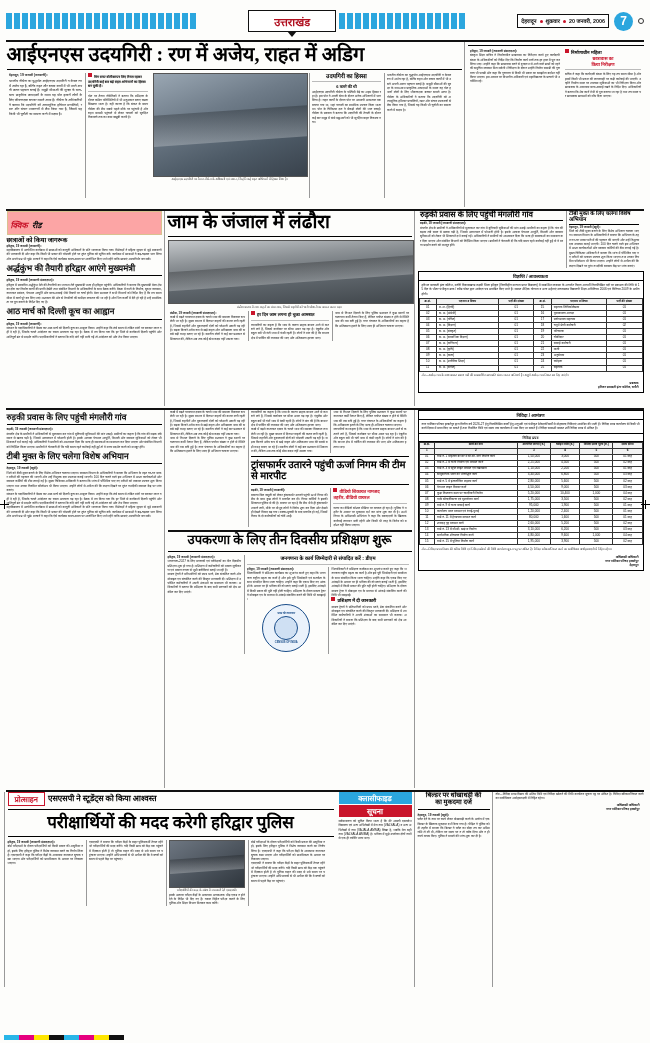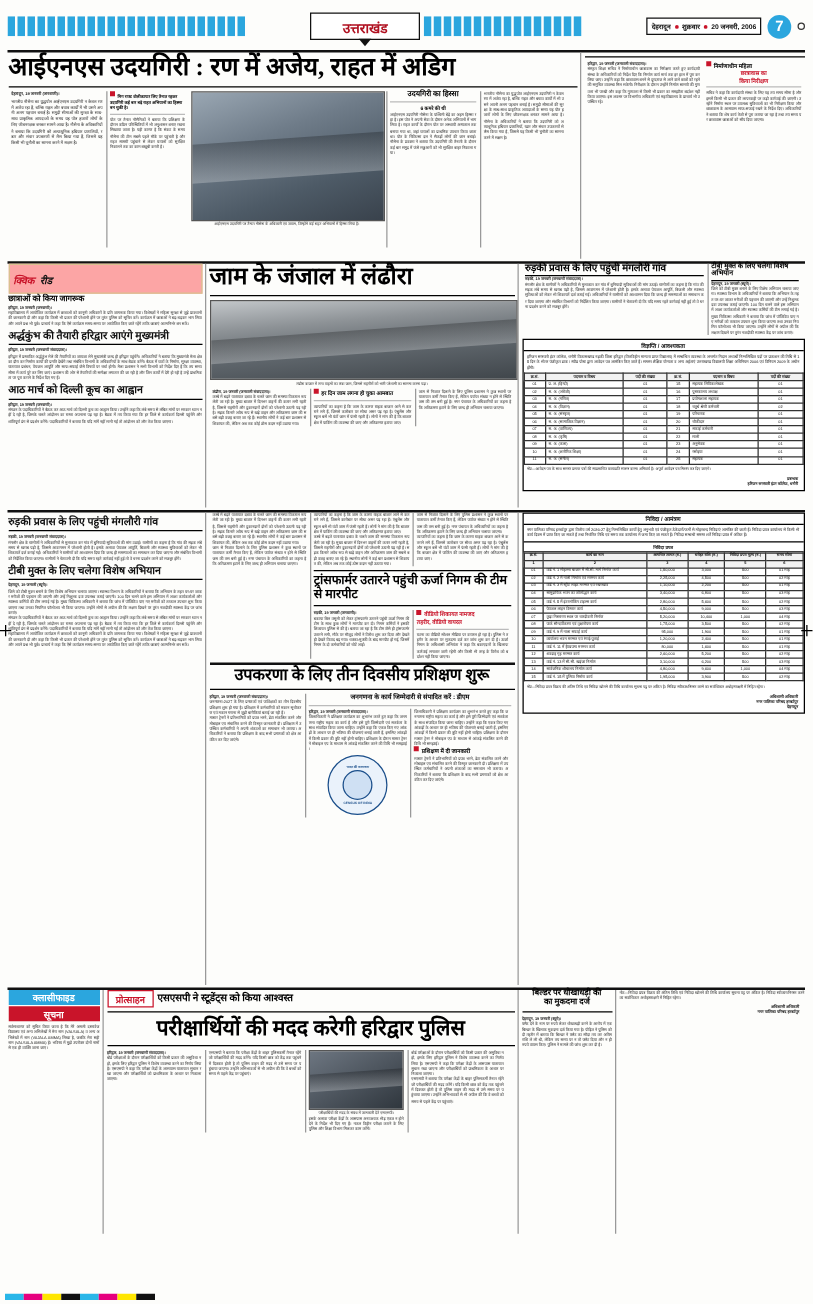--- a/index.html
+++ b/index.html
@@ -649,26 +649,20 @@
           <div>देहरादून</div>
         </div>
       </div>
     </div>
   </div>
 
   <div class="rule-thick"></div>
 
   <div class="cols" style="height:195px;">
 
-    <div class="col" style="width:78px;">
-      <div class="kicker-blue">क्लासीफाइड</div>
-      <div class="flag-red" style="margin-top:1px;">सूचना</div>
-      <div class="body-text b2" style="margin-top:2px;">सर्वसाधारण को सूचित किया जाता है कि मेरे असली दस्तावेज विद्यालय एवं अन्य अभिलेखों में मेरा नाम (VALSALA) व अन्य अभिलेखों में नाम (VAJALA AMMA) लिखा है, जबकि मेरा सही नाम (VALSALA AMMA) है। भविष्य में मुझे उपरोक्त दोनों नामों से एक ही व्यक्ति जाना जाए।</div>
-    </div>
-
     <div class="col vline" style="width:332px;">
       <div style="display:flex;align-items:center;gap:3px;">
         <span class="kicker-white">प्रोत्साहन</span>
         <span class="hl" style="font-size:8px;">एसएसपी ने स्टूडेंट्स को किया आश्वस्त</span>
       </div>
       <div class="hrule"></div>
       <div class="hl" style="font-size:17px;text-align:center;padding:1px 0;">परीक्षार्थियों की मदद करेगी हरिद्वार पुलिस</div>
       <div class="hrule"></div>
       <div class="cols">
         <div class="col" style="width:78px;padding-left:0;">
@@ -681,20 +675,26 @@
         <div class="col vline" style="width:82px;">
           <div class="photo dark" style="height:46px;"></div>
           <div class="caption">परीक्षार्थियों की मदद के संबंध में जानकारी देते एसएसपी।</div>
           <div class="body-text b2">इसके अलावा परीक्षा केंद्रों के आसपास अनावश्यक भीड़ एकत्र न होने देने के निर्देश भी दिए गए हैं। नकल विहीन परीक्षा कराने के लिए पुलिस और शिक्षा विभाग मिलकर काम करेंगे।</div>
         </div>
         <div class="col vline" style="width:80px;">
           <div class="body-text b2">बोर्ड परीक्षाओं के दौरान परीक्षार्थियों को किसी प्रकार की असुविधा न हो, इसके लिए हरिद्वार पुलिस ने विशेष व्यवस्था करने का निर्णय लिया है। एसएसपी ने कहा कि परीक्षा केंद्रों के आसपास यातायात सुचारु रखा जाएगा और परीक्षार्थियों को प्राथमिकता के आधार पर निकाला जाएगा।</div>
           <div class="body-text b2">एसएसपी ने बताया कि परीक्षा केंद्रों के बाहर पुलिसकर्मी तैनात रहेंगे जो परीक्षार्थियों की मदद करेंगे। यदि किसी छात्र को केंद्र तक पहुंचने में दिक्कत होती है तो पुलिस वाहन की मदद से उसे समय पर पहुंचाया जाएगा। उन्होंने अभिभावकों से भी अपील की कि वे बच्चों को समय से पहले केंद्र पर पहुंचाएं।</div>
         </div>
       </div>
+    </div>
+
+    <div class="col" style="width:78px;">
+      <div class="kicker-blue">क्लासीफाइड</div>
+      <div class="flag-red" style="margin-top:1px;">सूचना</div>
+      <div class="body-text b2" style="margin-top:2px;">सर्वसाधारण को सूचित किया जाता है कि मेरे असली दस्तावेज विद्यालय एवं अन्य अभिलेखों में मेरा नाम (VALSALA) व अन्य अभिलेखों में नाम (VAJALA AMMA) लिखा है, जबकि मेरा सही नाम (VALSALA AMMA) है। भविष्य में मुझे उपरोक्त दोनों नामों से एक ही व्यक्ति जाना जाए।</div>
     </div>
 
     <div class="col vline" style="width:78px;">
       <div class="hl" style="font-size:6.6px;text-align:center;">बिल्डर पर धोखाधड़ी की</div>
       <div class="hl" style="font-size:6.6px;text-align:center;">का मुकदमा दर्ज</div>
       <div class="hrule"></div>
       <div class="body-text b2"><b>देहरादून, 19 जनवरी (ब्यूरो)।</b></div>
       <div class="body-text b2">फ्लैट देने के नाम पर रुपये लेकर धोखाधड़ी करने के आरोप में एक बिल्डर के खिलाफ मुकदमा दर्ज किया गया है। पीड़ित ने पुलिस को दी तहरीर में बताया कि बिल्डर ने फ्लैट का सौदा तय कर अग्रिम राशि ले ली थी, लेकिन तय समय पर न तो फ्लैट दिया और न ही रुपये वापस किए। पुलिस ने मामले की जांच शुरू कर दी है।</div>
     </div>
 

